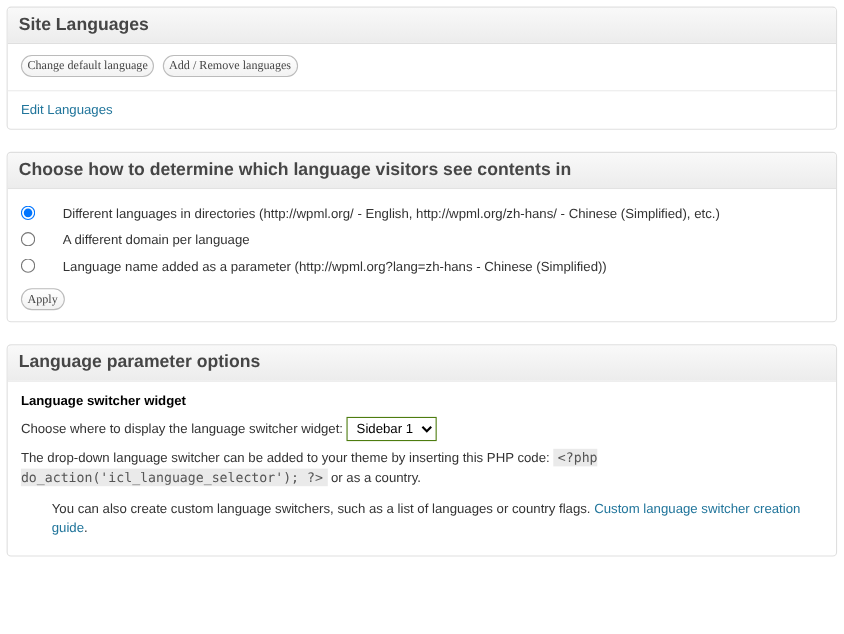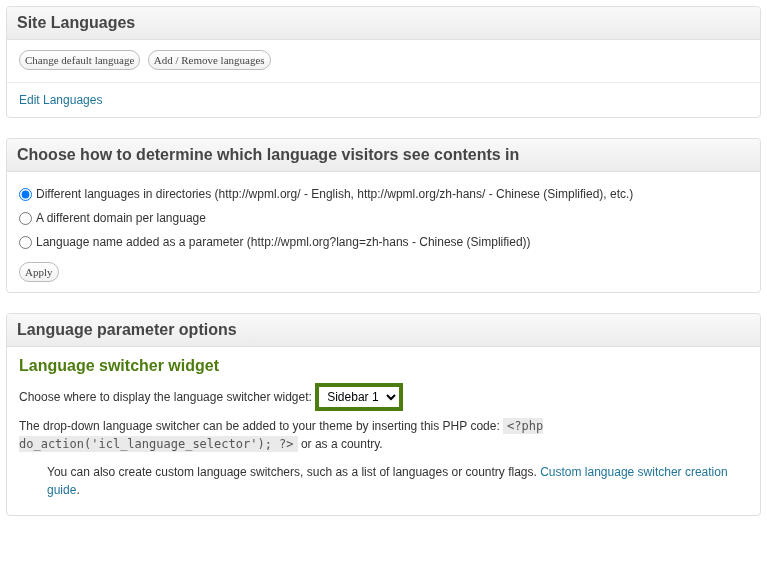--- a/index.html
+++ b/index.html
@@ -63,38 +63,38 @@
       margin: 12px -12px 10px -12px;
     }
     .link {
       color: #21759b;
       text-decoration: none;
       cursor: pointer;
     }
     .radio-row {
       padding: 5px 0;
       display: flex;
-      align-items: flex-end;
-      gap: 4px;
+      align-items: flex-start;
+      gap: 25px;
     }
     .radio-row input[type="radio"] {
       margin: 0;
     }
     .widget-subheading {
       font-weight: bold;
-      font-size: 16px;
-      color: #4d7c0f;
+      font-size: 12px;
+      color: #000000;
       margin-bottom: 8px;
     }
     .widget-row {
       margin-bottom: 6px;
       line-height: 1.5;
     }
     .select {
-      border: 4px solid #4d7c0f;
+      border: 1px solid #4d7c0f;
       background: #fff;
       font-family: inherit;
       font-size: 12px;
       padding: 2px 4px;
       cursor: pointer;
     }
     code {
       background: #eaeaea;
       font-family: Consolas, Monaco, monospace;
       font-size: 12px;

